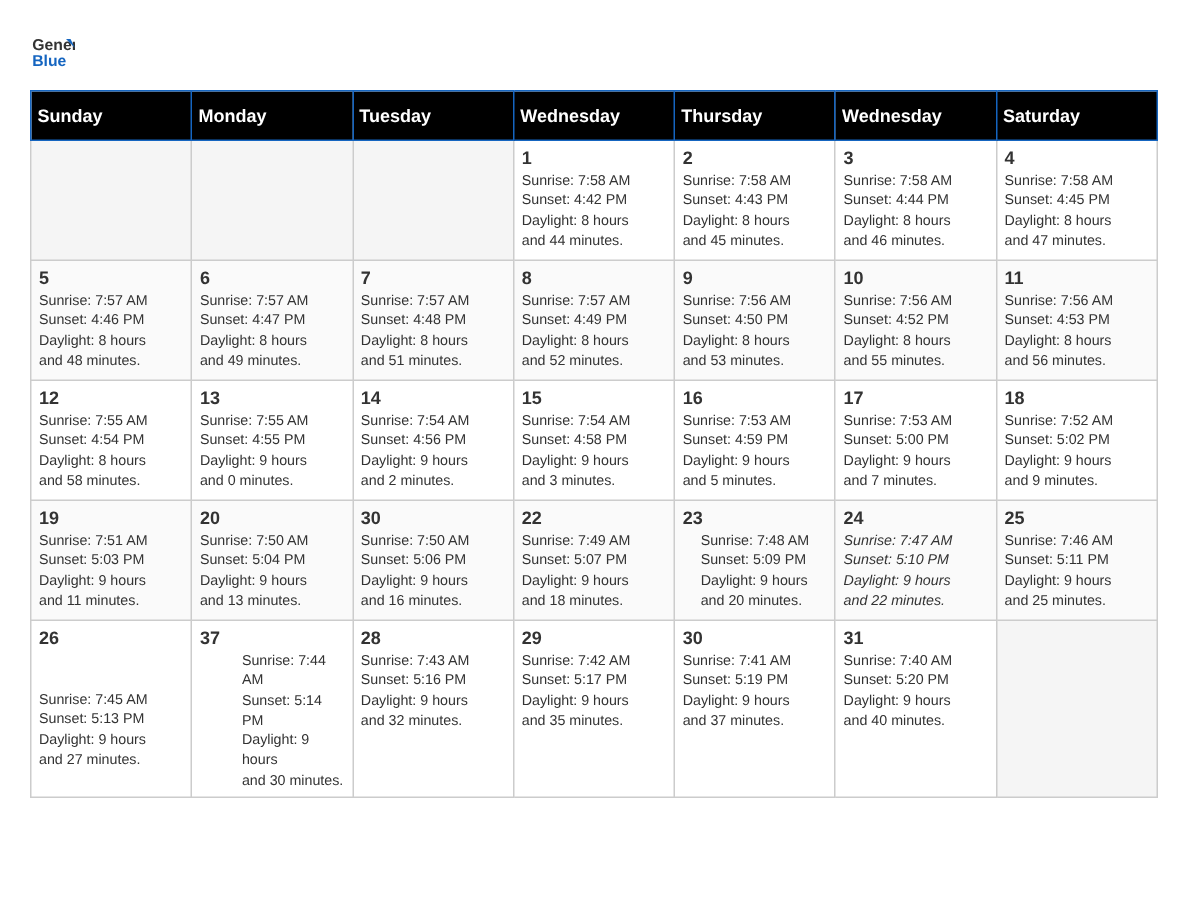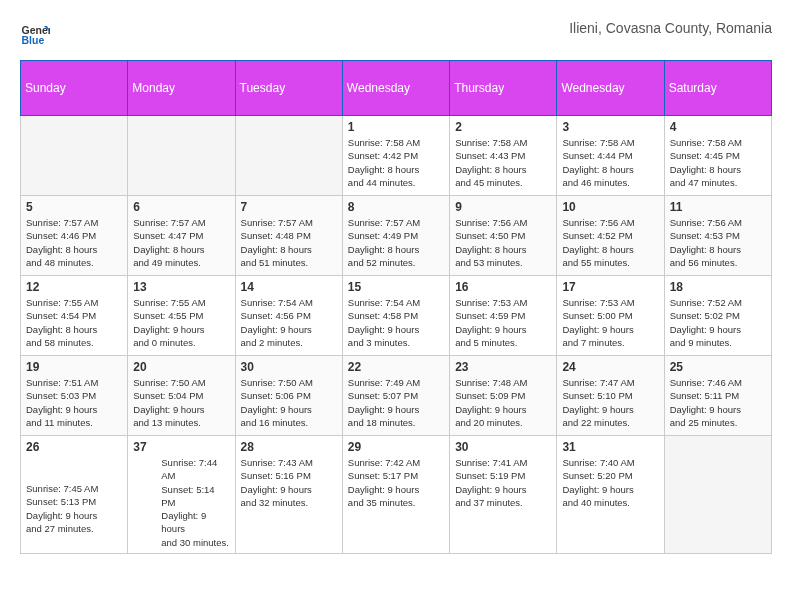--- a/index.html
+++ b/index.html
@@ -36,25 +36,25 @@
     .calendar-subtitle {
       font-size: 14px;
       color: #555;
     }
     table {
       width: 100%;
       border-collapse: collapse;
       table-layout: fixed;
     }
     thead tr th {
-      background: #d946ef;
+      background: #000000;
       color: #fff;
       font-size: 12px;
-      font-weight: normal;
-      padding: 20px 4px;
+      font-weight: bold;
+      padding: 9px 4px;
       text-align: left;
       border: 1px solid #1565c0;
     }
     tbody tr td {
       border: 1px solid #ccc;
       vertical-align: top;
       padding: 4px 5px;
       font-size: 10px;
       color: #333;
       height: 80px;
@@ -83,21 +83,20 @@
 
 <div class="header">
   <div class="logo">
     <svg class="logo-icon" viewBox="0 0 40 40">
       <text x="2" y="18" font-size="14" font-weight="bold" fill="#333">General</text>
       <text x="2" y="32" font-size="14" font-weight="bold" fill="#1565c0">Blue</text>
       <polygon points="32,8 40,16 36,8" fill="#1565c0"></polygon>
     </svg>
   </div>
   <div class="title-block">
-    <div class="calendar-subtitle">Ilieni, Covasna County, Romania</div>
   </div>
 </div>
 
 <table>
   <thead>
     <tr>
     <th>Sunday</th>
         <th>Monday</th>
         <th>Tuesday</th>
         <th>Wednesday</th>
@@ -266,28 +265,28 @@
         </td>
         <td>
           <div class="day-num">22</div>
           <div class="day-info" style="white-space: pre-line;">Sunrise: 7:49 AM
 Sunset: 5:07 PM
 Daylight: 9 hours
 and 18 minutes.</div>
         </td>
         <td>
           <div class="day-num">23</div>
-          <div class="day-info" style="white-space: pre-line;">Sunrise: 7:48 AM
+          <div class="day-info" style="white-space: pre-line; margin-left: 12px;">Sunrise: 7:48 AM
 Sunset: 5:09 PM
 Daylight: 9 hours
 and 20 minutes.</div>
         </td>
         <td>
           <div class="day-num">24</div>
-          <div class="day-info" style="white-space: pre-line;">Sunrise: 7:47 AM
+          <div class="day-info" style="white-space: pre-line; font-style: italic;">Sunrise: 7:47 AM
 Sunset: 5:10 PM
 Daylight: 9 hours
 and 22 minutes.</div>
         </td>
         <td>
           <div class="day-num">25</div>
           <div class="day-info" style="white-space: pre-line;">Sunrise: 7:46 AM
 Sunset: 5:11 PM
 Daylight: 9 hours
 and 25 minutes.</div>

